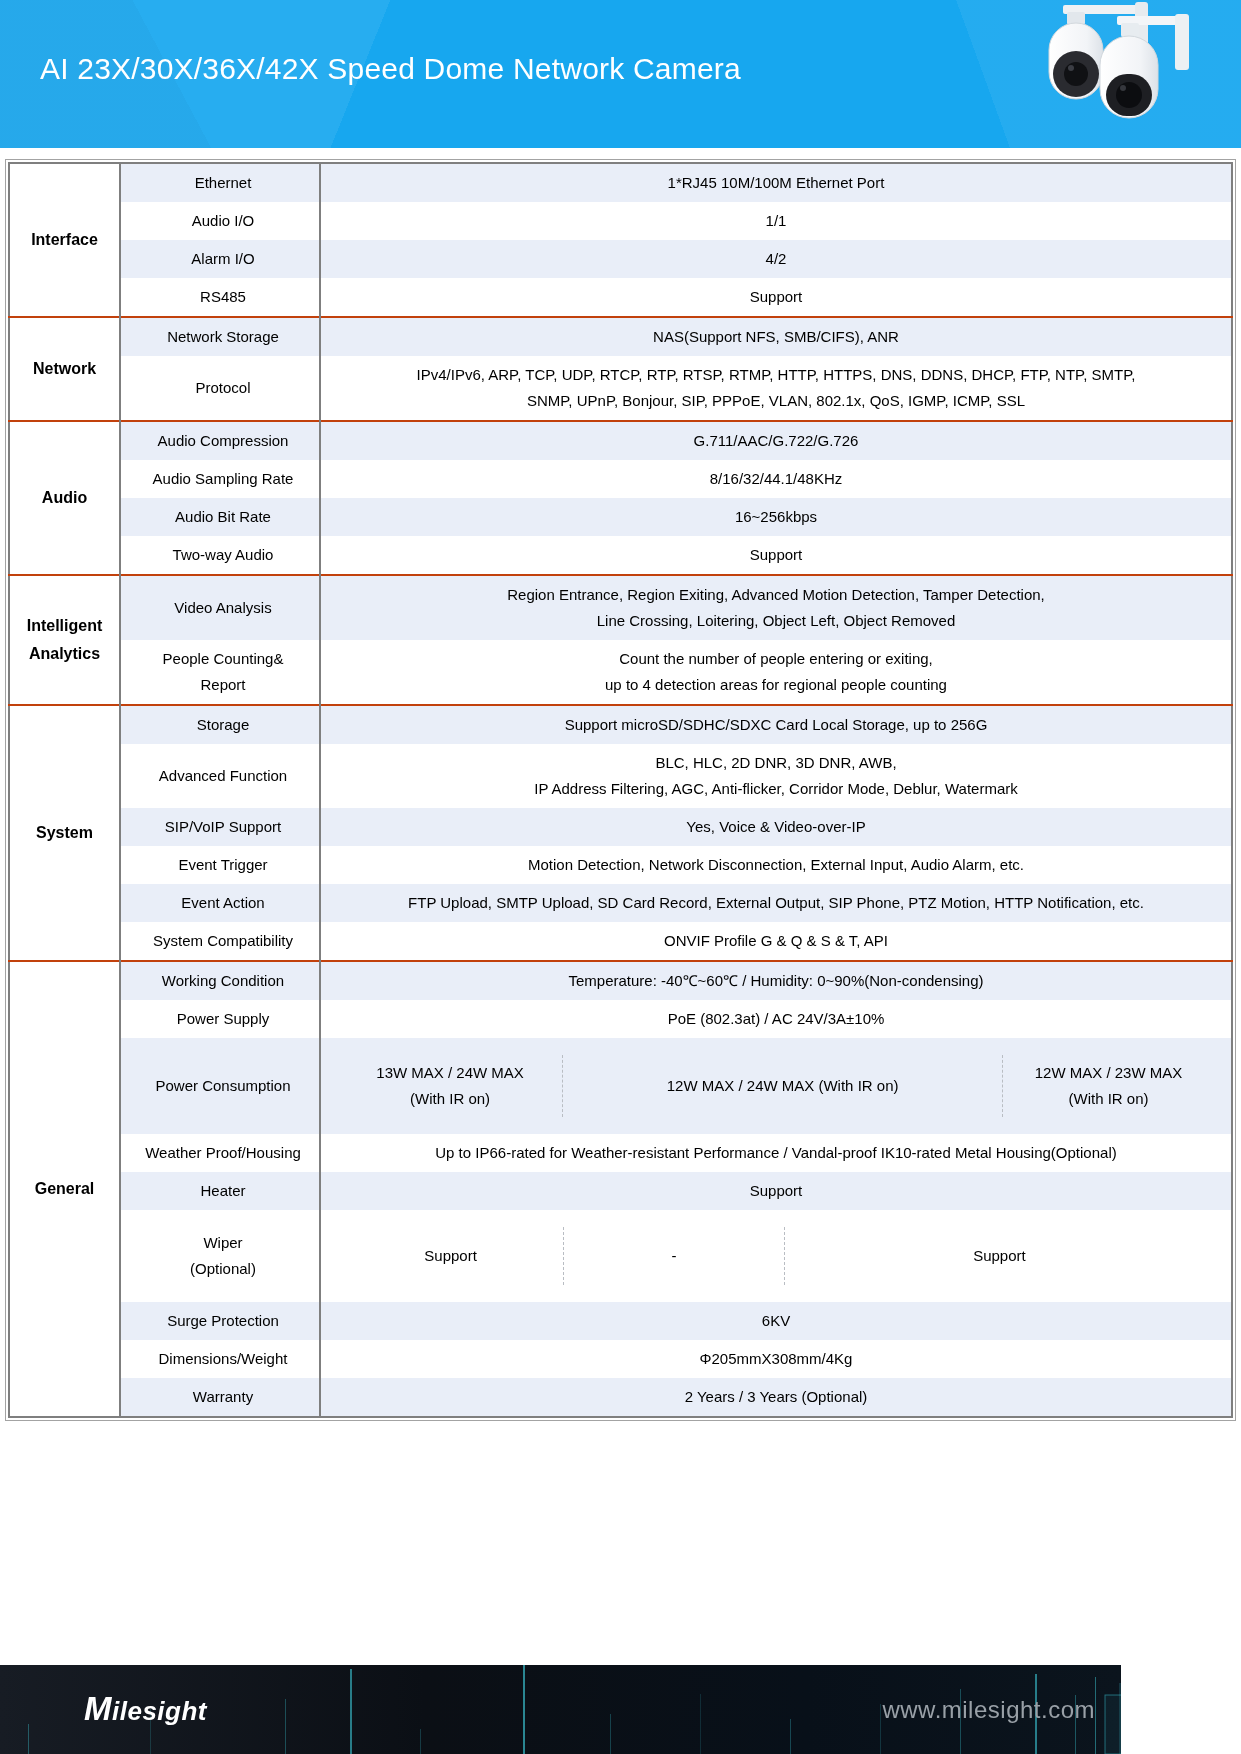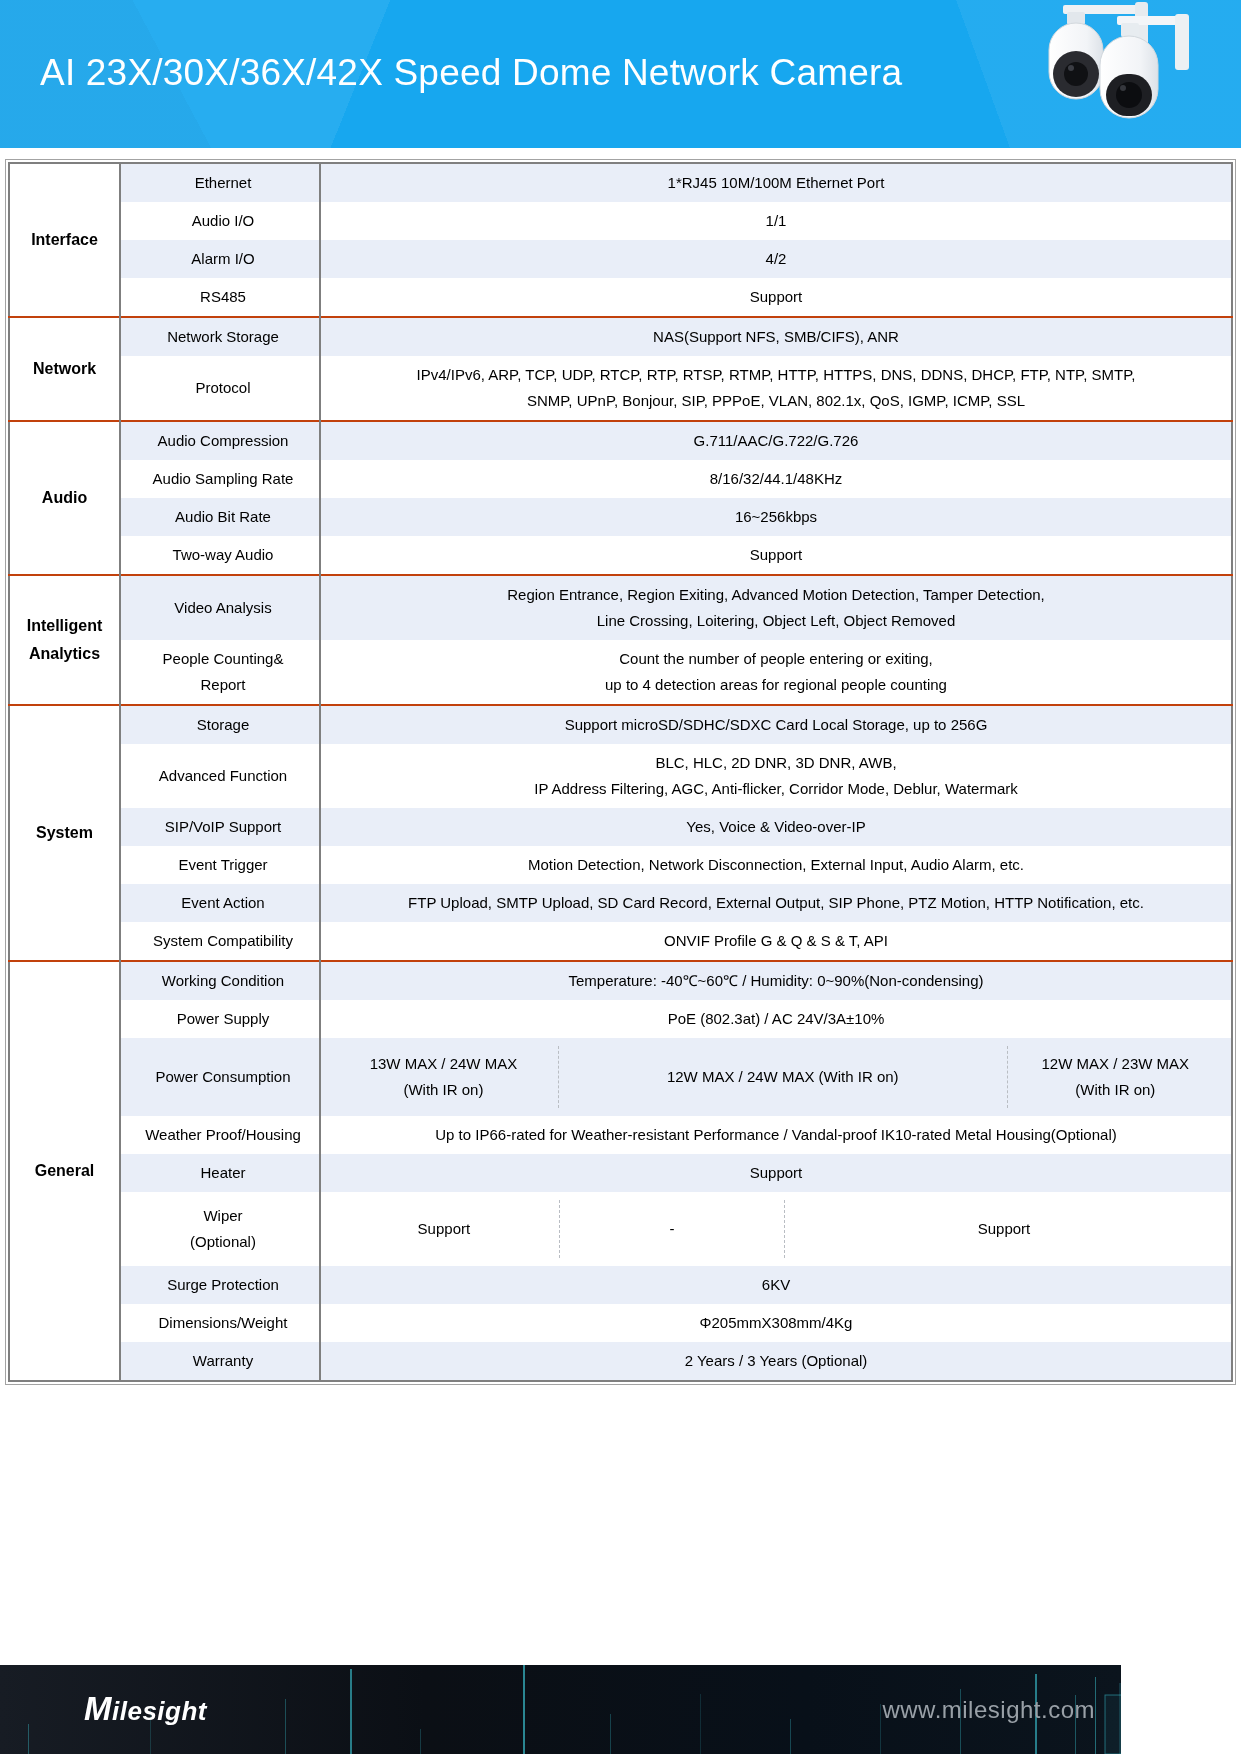--- a/index.html
+++ b/index.html
@@ -9,36 +9,36 @@
 
   
   .banner { position:relative; height:148px; background:#17a7ef; overflow:hidden; }
   .banner-shapes { position:absolute; inset:0;
     background:
       linear-gradient(112deg, rgba(255,255,255,.07) 0 30%, rgba(255,255,255,0) 30%),
       linear-gradient(250deg, rgba(255,255,255,.06) 0 22%, rgba(255,255,255,0) 22%),
       linear-gradient(62deg, rgba(0,70,130,.05) 0 16%, rgba(0,70,130,0) 16%);
   }
   .page-title { position:absolute; left:40px; top:52px; margin:0; color:#ffffff;
-    font-size:37px; font-weight:500; letter-spacing:.2px; }
+    font-size:30px; font-weight:500; letter-spacing:.2px; }
   .cameras { position:absolute; right:44px; top:2px; width:176px; height:130px; }
 
   
   .spec-table { width:1225px; margin:14px 0 0 8px; border-collapse:collapse;
     border:2px solid #7f7f7f; outline:1px solid #a3a3a3; outline-offset:2px;
     font-size:15px; color:#000; table-layout:fixed; }
   .spec-table td { vertical-align:middle; line-height:26px; padding:6px 8px; }
   td.cat { width:111px; border-right:2px solid #7f7f7f; text-align:center;
     font-weight:bold; font-size:16px; background:#ffffff; line-height:28px; padding:4px 6px; }
   td.prop { width:200px; border-right:2px solid #7f7f7f; text-align:center; padding-left:14px; }
   td.val { text-align:center;margin-top:32px; }
   tr.stripe td.prop, tr.stripe td.val { background:#e9eef8; }
   tr.plain td.prop, tr.plain td.val { background:#ffffff; }
   tr.section-start td { border-top:2px solid #c2410c; }
-  td.val-split { padding:8px; }
+  td.val-split { padding:17px; }
   .split { display:flex; align-items:stretch; width:100%; min-height:58px; }
   .split-cell { display:flex; flex-direction:column; justify-content:center;
     text-align:center; padding:5px 6px; }
   .split-cell + .split-cell { border-left:1px dashed #b9bdc3; }
 
   
   .footer { position:absolute; left:0; bottom:0; width:1121px; height:89px;
     background:linear-gradient(90deg,#171c24 0%,#0b0f15 38%,#081019 72%,#0b141d 100%);
     overflow:hidden; }
   .footer svg.skyline { position:absolute; left:0; top:0; }

